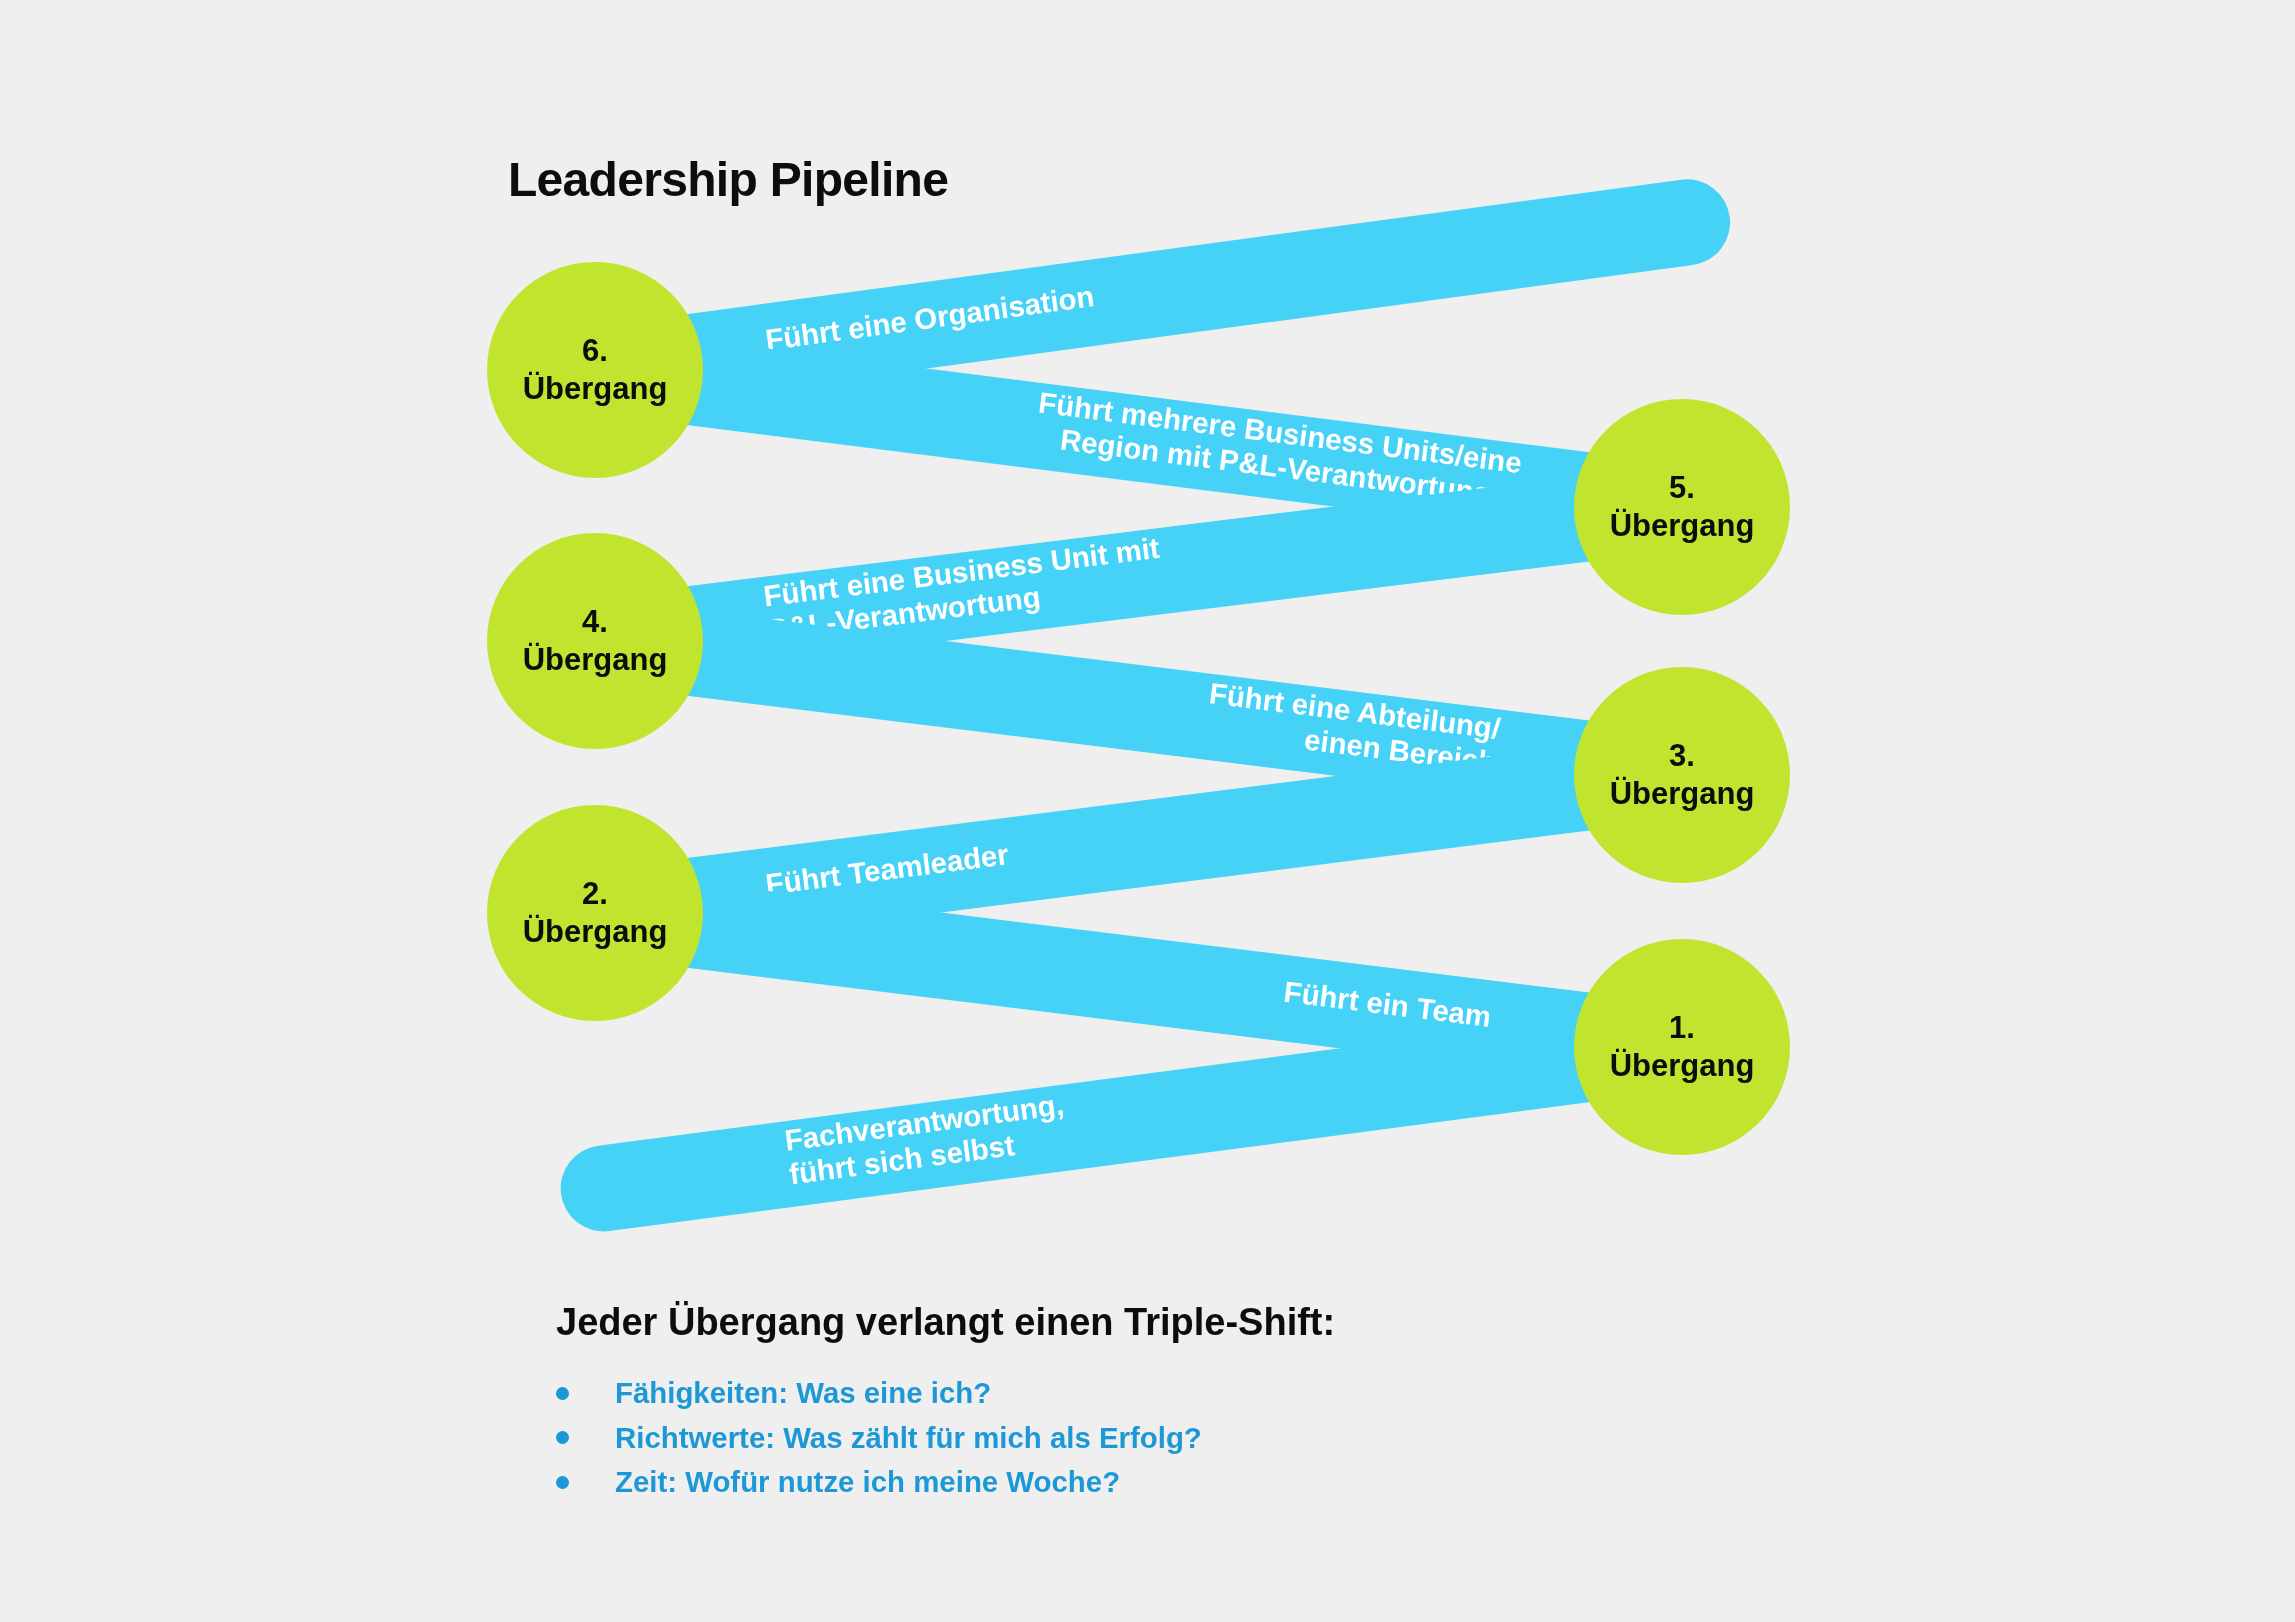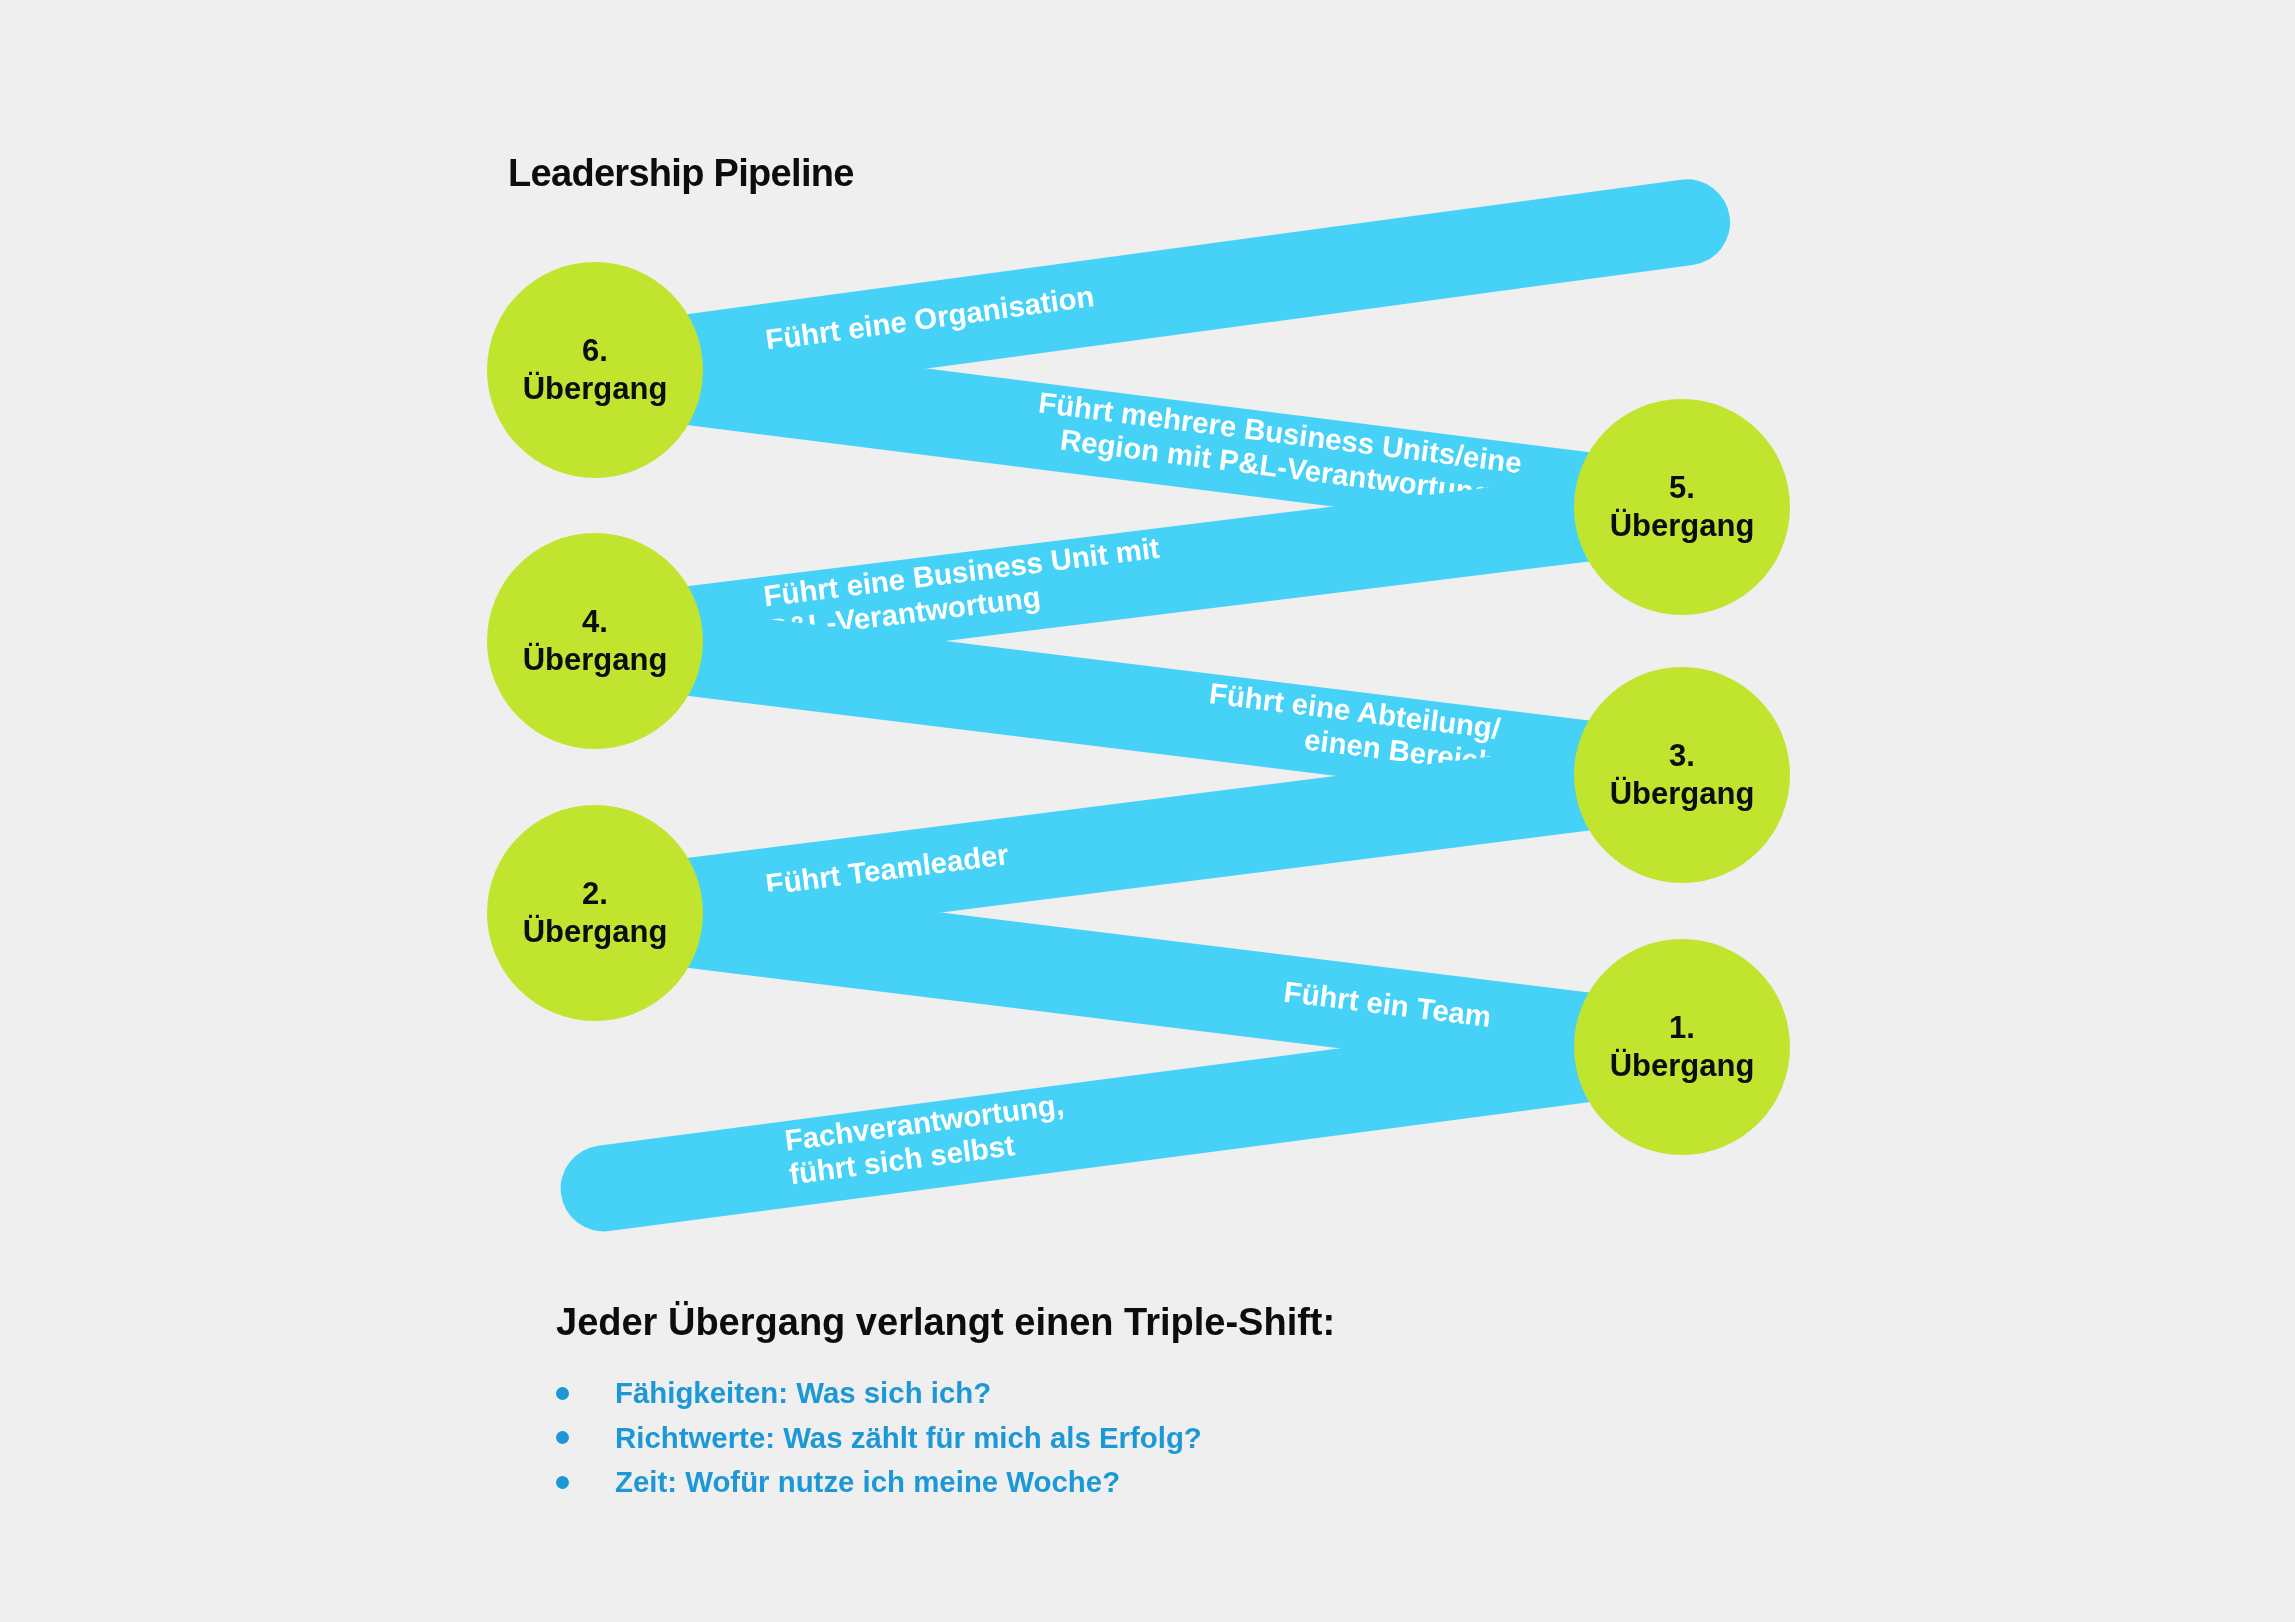--- a/index.html
+++ b/index.html
@@ -4,21 +4,21 @@
 <style>
   html,body{margin:0;padding:0;}
   body{background:#efefef;}
   .canvas{
     position:relative;width:2295px;height:1623px;overflow:hidden;
     background:var(--background,#efefef);
     font-family:"Liberation Sans",sans-serif;
   }
   .title{
     position:absolute;left:508px;top:152px;margin:0;
-    font-size:38px;font-weight:700;letter-spacing:-0.7px;
+    font-size:48px;font-weight:700;letter-spacing:-0.7px;
     color:var(--ink,#0d0d0d);
   }
   
   .bar{
     position:absolute;height:86px;box-sizing:border-box;
     background:var(--ribbon,#46d2f7);
     transform-origin:0 50%;
     display:flex;align-items:center;
     color:#ffffff;font-weight:700;font-size:29.4px;line-height:1.14;
     z-index:1;
@@ -131,21 +131,21 @@
   </div>
   <div class="circle c1">
     <span>1.</span>
     <span>Übergang</span>
   </div>
 
   <div class="footer">
     <p class="footer-heading">Jeder Übergang verlangt einen Triple-Shift:</p>
     <div class="bullet">
       <span class="dot"></span>
-      <span class="bullet-text">Fähigkeiten: Was sich ich?</span>
+      <span class="bullet-text">Fähigkeiten: Was eine ich?</span>
     </div>
     <div class="bullet">
       <span class="dot"></span>
       <span class="bullet-text">Richtwerte: Was zählt für mich als Erfolg?</span>
     </div>
     <div class="bullet">
       <span class="dot"></span>
       <span class="bullet-text">Zeit: Wofür nutze ich meine Woche?</span>
     </div>
   </div>

